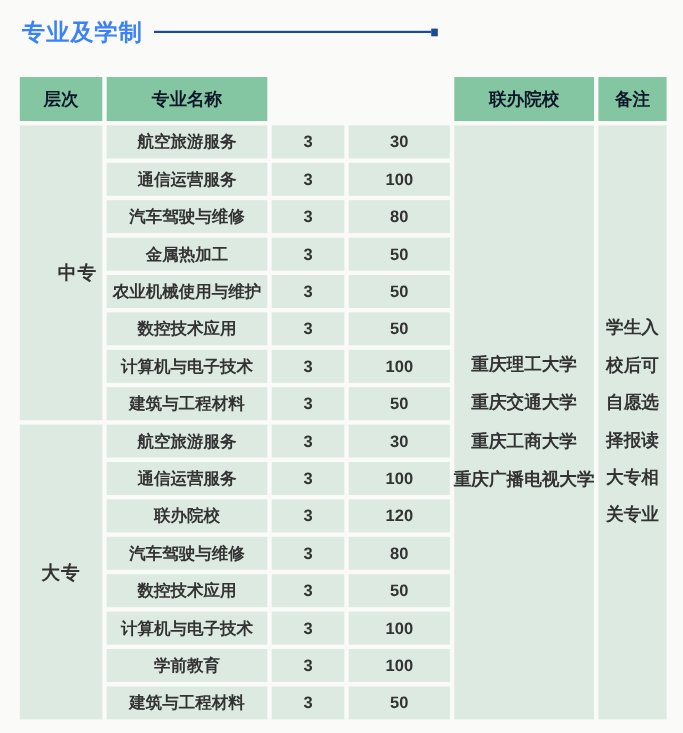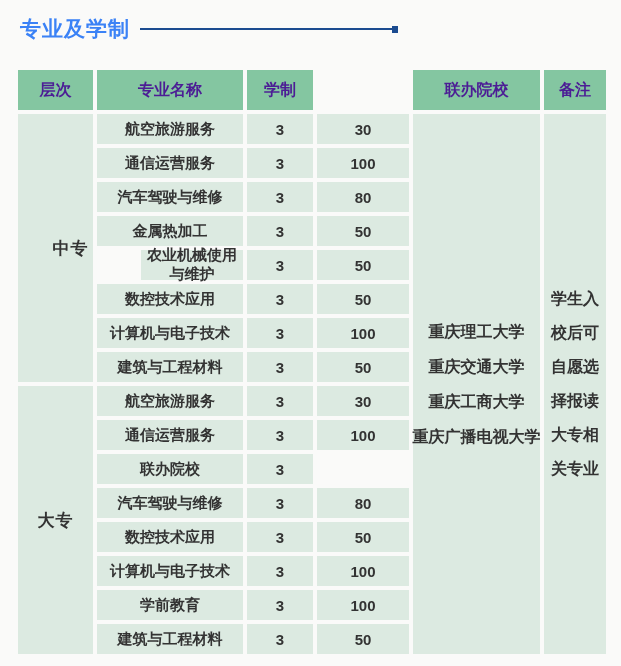--- a/index.html
+++ b/index.html
@@ -28,21 +28,21 @@
     display:grid;
     grid-template-columns:75px 146px 66px 92px 127px 62px;
     grid-template-rows:40px repeat(16,30px);
     gap:4px;
   }
   .cell{
     display:flex;align-items:center;justify-content:center;
     text-align:center;
   }
   .hdr{
-    background:#84c6a1;color:#4c1d95;font-weight:bold;font-size:16px;
+    background:#84c6a1;color:#0f172a;font-weight:bold;font-size:16px;
     grid-row:1;
   }
   .body-cell{
     background:#dceae1;color:#333;font-weight:bold;font-size:15px;
   }
   .level-cell{font-size:17px;letter-spacing:1px;}
   .colleges-cell{
     grid-column:5;grid-row:2 / span 16;
     flex-direction:column;font-size:16px;
   }
@@ -58,21 +58,20 @@
 
 <div class="title-row">
   <span class="title">专业及学制</span>
   <span class="title-line"></span>
   <span class="title-dot"></span>
 </div>
 
 <div class="table-grid">
   <div class="cell hdr" style="grid-column:1">层次</div>
   <div class="cell hdr" style="grid-column:2">专业名称</div>
-  <div class="cell hdr" style="grid-column:3">学制</div>
   <div class="cell hdr" style="grid-column:5">联办院校</div>
   <div class="cell hdr" style="grid-column:6">备注</div>
 
   <div class="cell body-cell colleges-cell">
       <div class="line">重庆理工大学</div>
       <div class="line">重庆交通大学</div>
       <div class="line">重庆工商大学</div>
       <div class="line">重庆广播电视大学</div>
     </div>
   <div class="cell body-cell remarks-cell">
@@ -89,41 +88,42 @@
     <div class="cell body-cell" style="grid-area: 2 / 4;">30</div>
     <div class="cell body-cell" style="grid-area: 3 / 2;">通信运营服务</div>
     <div class="cell body-cell" style="grid-area: 3 / 3;">3</div>
     <div class="cell body-cell" style="grid-area: 3 / 4;">100</div>
     <div class="cell body-cell" style="grid-area: 4 / 2;">汽车驾驶与维修</div>
     <div class="cell body-cell" style="grid-area: 4 / 3;">3</div>
     <div class="cell body-cell" style="grid-area: 4 / 4;">80</div>
     <div class="cell body-cell" style="grid-area: 5 / 2;">金属热加工</div>
     <div class="cell body-cell" style="grid-area: 5 / 3;">3</div>
     <div class="cell body-cell" style="grid-area: 5 / 4;">50</div>
-    <div class="cell body-cell" style="grid-area: 6 / 2; margin-left: 44px;">农业机械使用与维护</div>
+    <div class="cell body-cell" style="grid-area: 6 / 2;">农业机械使用与维护</div>
     <div class="cell body-cell" style="grid-area: 6 / 3;">3</div>
     <div class="cell body-cell" style="grid-area: 6 / 4;">50</div>
     <div class="cell body-cell" style="grid-area: 7 / 2;">数控技术应用</div>
     <div class="cell body-cell" style="grid-area: 7 / 3;">3</div>
     <div class="cell body-cell" style="grid-area: 7 / 4;">50</div>
     <div class="cell body-cell" style="grid-area: 8 / 2;">计算机与电子技术</div>
     <div class="cell body-cell" style="grid-area: 8 / 3;">3</div>
     <div class="cell body-cell" style="grid-area: 8 / 4;">100</div>
     <div class="cell body-cell" style="grid-area: 9 / 2;">建筑与工程材料</div>
     <div class="cell body-cell" style="grid-area: 9 / 3;">3</div>
     <div class="cell body-cell" style="grid-area: 9 / 4;">50</div>
     <div class="cell body-cell level-cell" style="grid-area: 10 / 1 / span 8; font-family: Liberation Serif, serif;">大专</div>
     <div class="cell body-cell" style="grid-area: 10 / 2;">航空旅游服务</div>
     <div class="cell body-cell" style="grid-area: 10 / 3;">3</div>
     <div class="cell body-cell" style="grid-area: 10 / 4;">30</div>
     <div class="cell body-cell" style="grid-area: 11 / 2;">通信运营服务</div>
     <div class="cell body-cell" style="grid-area: 11 / 3;">3</div>
     <div class="cell body-cell" style="grid-area: 11 / 4;">100</div>
     <div class="cell body-cell" style="grid-area: 12 / 2;">联办院校</div>
     <div class="cell body-cell" style="grid-area: 12 / 3;">3</div>
+    <div class="cell body-cell" style="grid-area: 12 / 4;">120</div>
     <div class="cell body-cell" style="grid-area: 13 / 2;">汽车驾驶与维修</div>
     <div class="cell body-cell" style="grid-area: 13 / 3;">3</div>
     <div class="cell body-cell" style="grid-area: 13 / 4;">80</div>
     <div class="cell body-cell" style="grid-area: 14 / 2;">数控技术应用</div>
     <div class="cell body-cell" style="grid-area: 14 / 3;">3</div>
     <div class="cell body-cell" style="grid-area: 14 / 4;">50</div>
     <div class="cell body-cell" style="grid-area: 15 / 2;">计算机与电子技术</div>
     <div class="cell body-cell" style="grid-area: 15 / 3;">3</div>
     <div class="cell body-cell" style="grid-area: 15 / 4;">100</div>
     <div class="cell body-cell" style="grid-area: 16 / 2;">学前教育</div>

